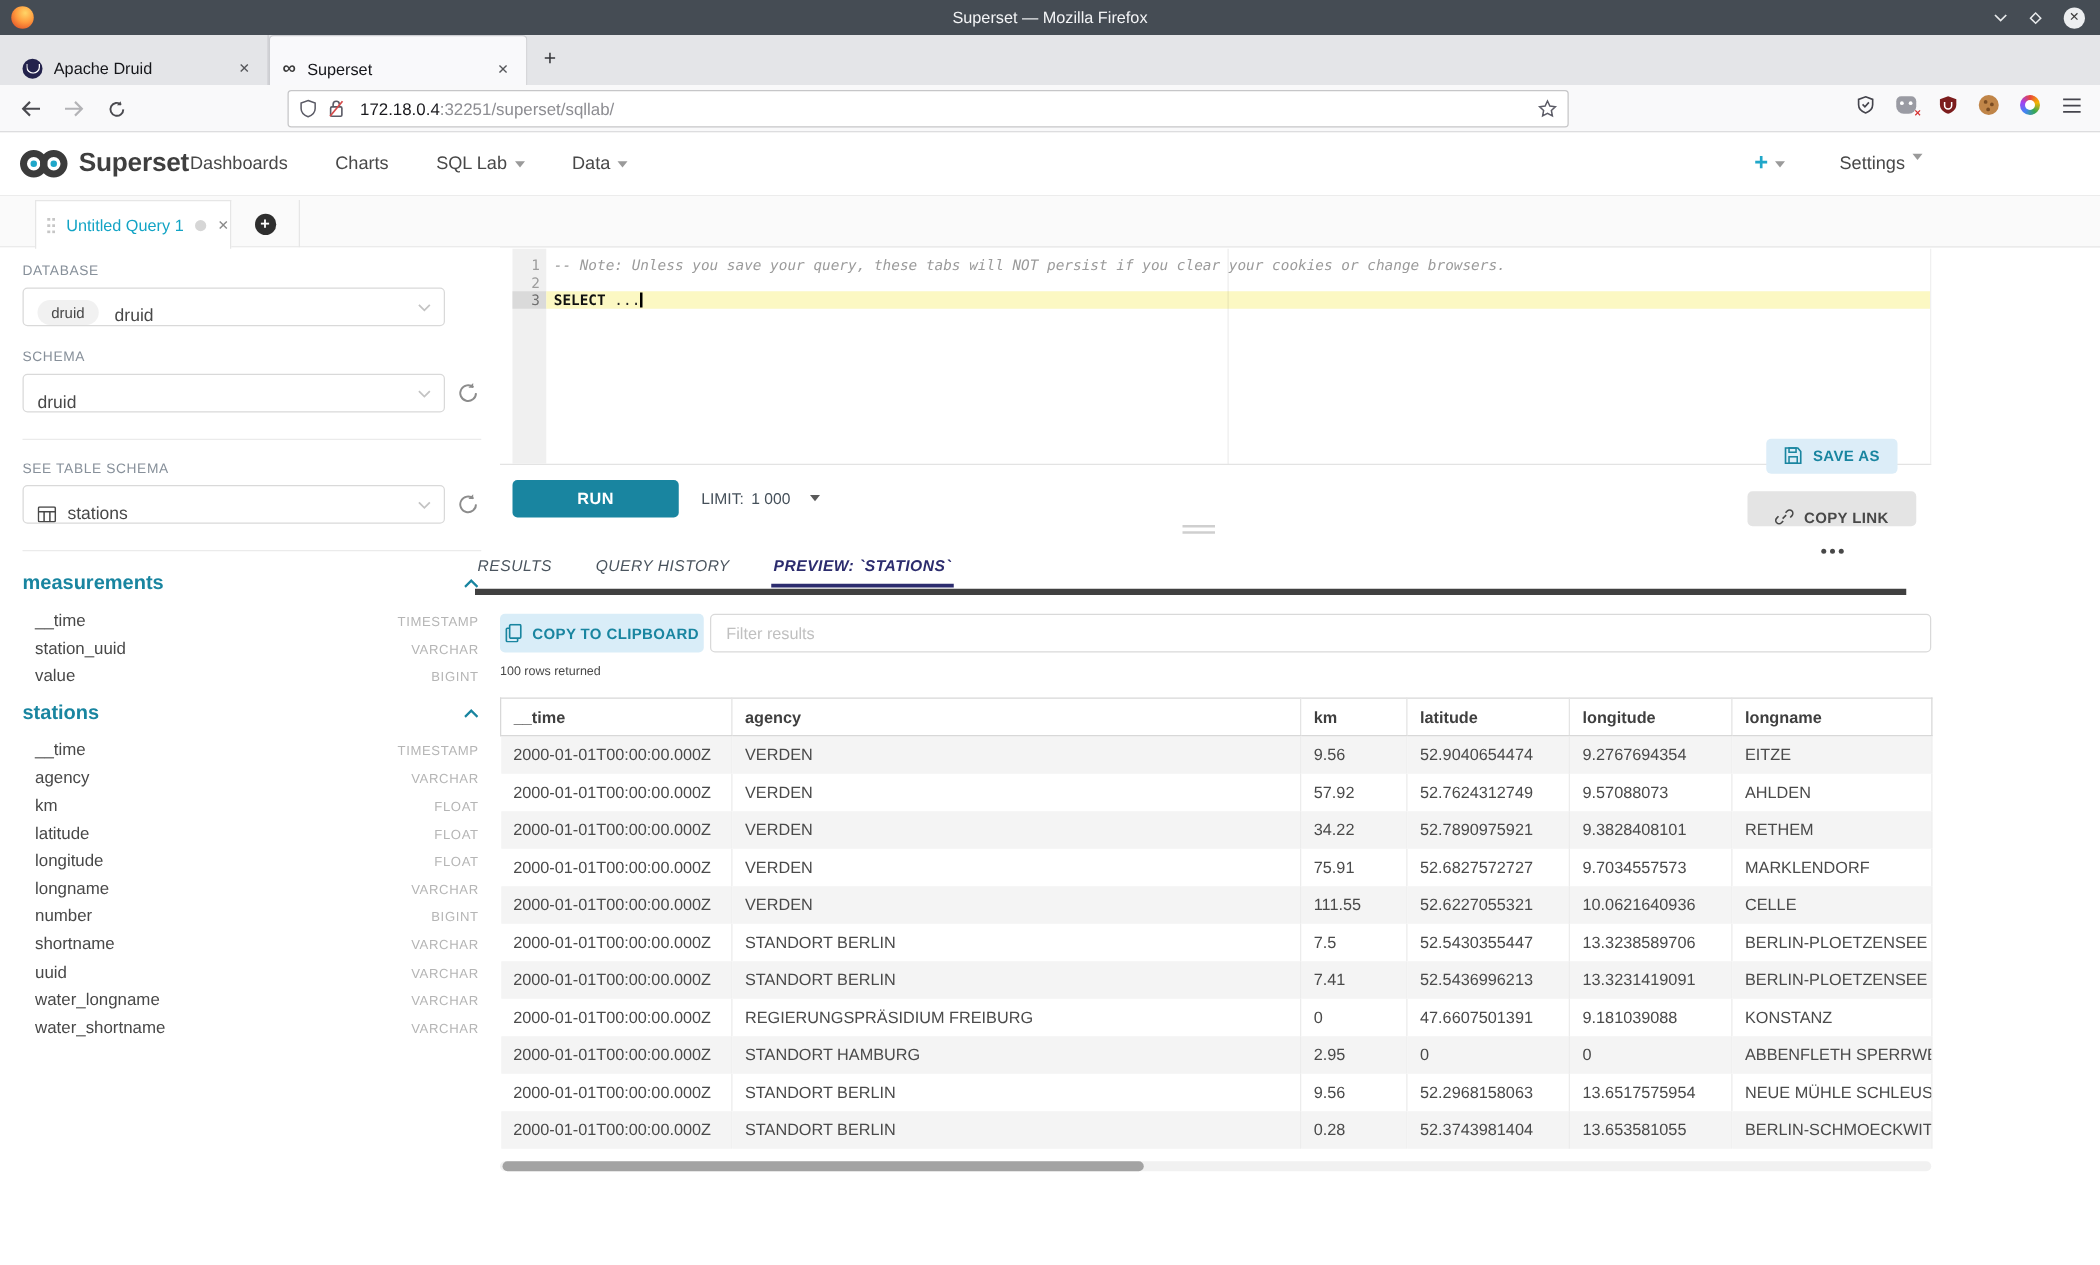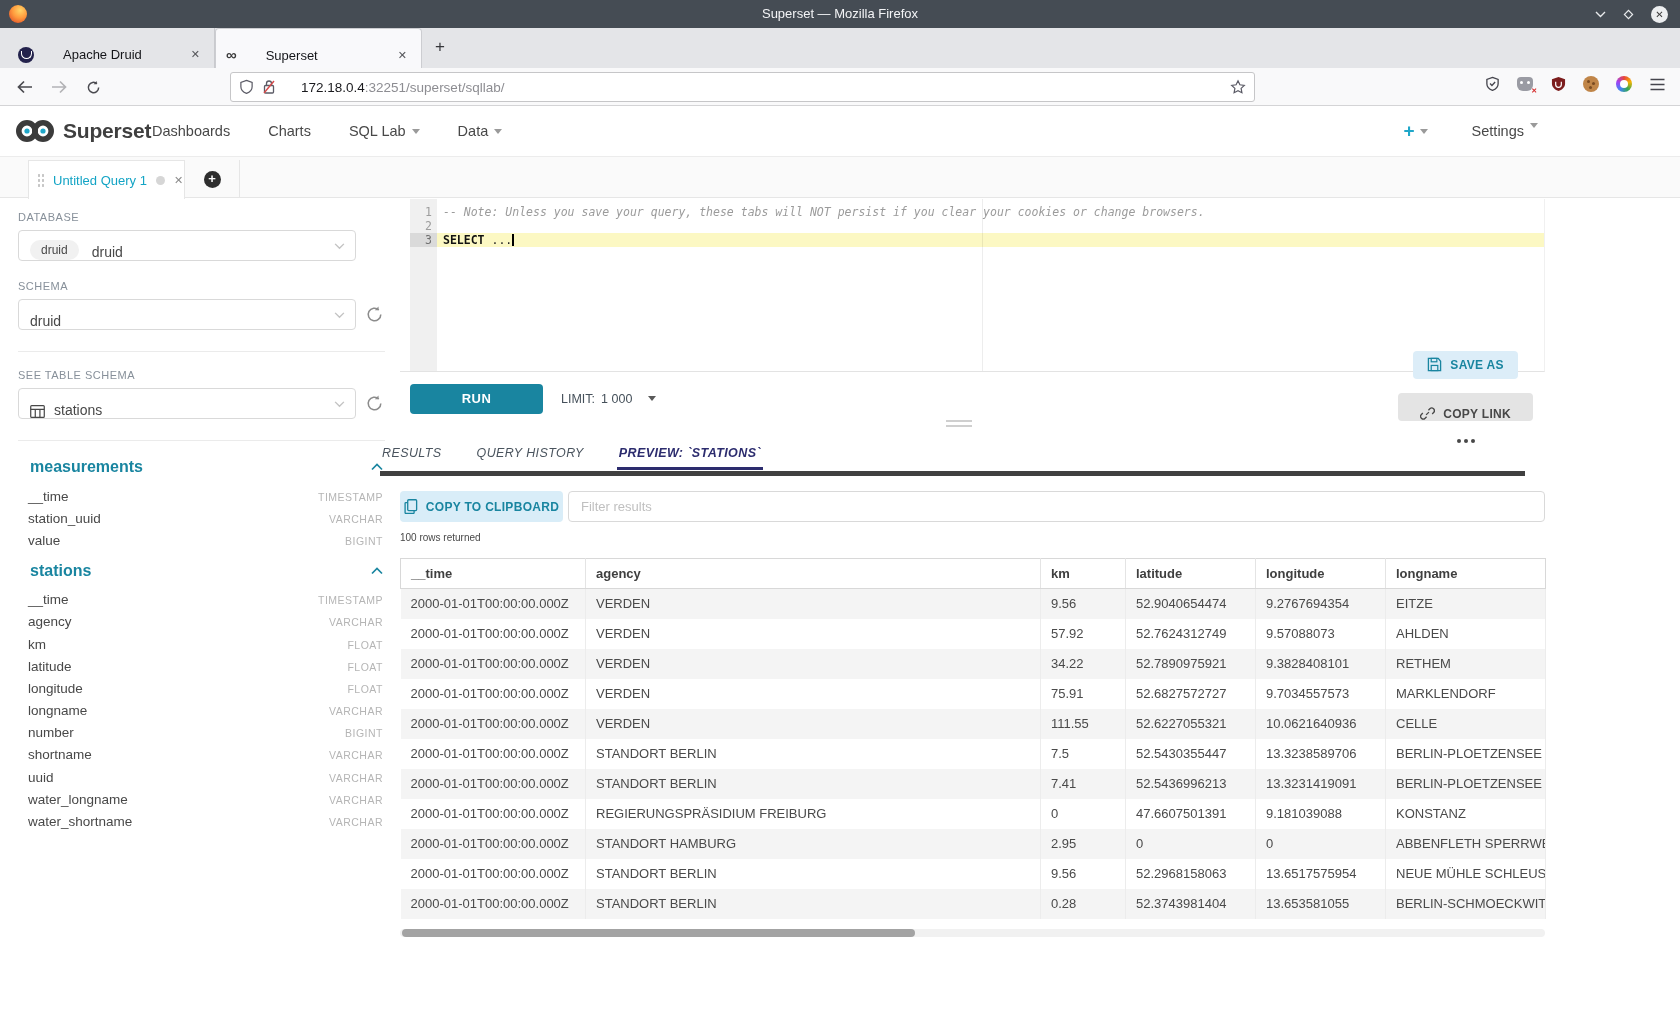--- a/index.html
+++ b/index.html
@@ -13,38 +13,38 @@
              background:radial-gradient(circle at 62% 30%, #ffd567 0%, #ff9a3d 45%, #e3562a 85%); }
   .win-title { position:absolute; left:0; right:0; top:0; height:28px; line-height:28px; text-align:center;
                color:#f3f4f6; font-size:13px; }
   .win-controls { position:absolute; right:12px; top:0; height:28px; display:flex; align-items:center; gap:17px; }
   .wc-close { width:17px; height:17px; border-radius:50%; background:#eceef0; display:flex; align-items:center;
               justify-content:center; font-size:10px; color:#3c3c3c; }
 
   
   .tabstrip { position:absolute; top:28px; left:0; width:100%; height:40px; background:#e4e5e8; }
   .btab { position:absolute; top:0; height:53px; width:207px; display:flex; align-items:center; padding:0 10px;
-          font-size:13px; color:#15161a;gap:20px; }
+          font-size:13px; color:#15161a; }
   .btab.inactive { left:8px; border-right:1px solid #c9cace; }
   .btab.active { left:215px; background:#f9f9fb; border-radius:4px 4px 0 0; border:1px solid #cccdd1; border-bottom:none; }
   .btab .bt-title { flex:1; margin-left:9px; white-space:nowrap; overflow:hidden; }
   .bt-close { color:#55565a; font-size:11px; padding:2px 4px; }
   .druid-favicon { width:16px; height:16px; border-radius:50%; background:#23224c; position:relative; flex:none; }
   .druid-favicon::after { content:""; position:absolute; left:3px; top:4px; width:9px; height:7px;
         border:1.6px solid #fff; border-top:none; border-radius:0 0 8px 8px; }
   .ss-favicon { font-weight:bold; color:#3a3a3a; font-size:15px; line-height:16px; flex:none; }
   .newtab-btn { position:absolute; left:428px; top:8px; width:24px; height:24px; text-align:center; line-height:22px;
                 font-size:17px; color:#35363a; }
 
   
   .btoolbar { position:absolute; top:68px; left:0; width:100%; height:38px; background:#f9f9fa; border-bottom:1px solid #d4d4d6; }
   .nav-btn { position:absolute; top:7px; width:26px; height:24px; display:flex; align-items:center; justify-content:center; }
   .urlbar { position:absolute; left:230px; top:4px; width:1025px; height:30px; background:#fff; border:1px solid #c6c6c8;
             border-radius:3px; display:flex; align-items:center; padding:0 8px; }
-  .url-text { margin-left:25px; font-size:13.5px; color:#1a1a1e; flex:1; }
+  .url-text { margin-left:12px; font-size:13.5px; color:#1a1a1e; flex:1; }
   .url-text .dim { color:#8d8d92; }
   .ext-icons { position:absolute; right:14px; top:7px; display:flex; align-items:center; gap:15px; }
   .ext { width:18px; height:18px; display:flex; align-items:center; justify-content:center; }
   .ico-cookie { width:16px; height:16px; border-radius:50%; background:#c08548; position:relative; }
   .ico-cookie::after { content:""; position:absolute; left:4px; top:4px; width:3px; height:3px; border-radius:50%;
         background:#7a4c22; box-shadow:5px 2px 0 #7a4c22, 2px 6px 0 #7a4c22; }
   .ico-color { width:16px; height:16px; border-radius:50%;
         background:conic-gradient(#e8453c,#f5b400,#34a853,#4285f4,#a142f4,#e8453c); position:relative; }
   .ico-color::after { content:""; position:absolute; inset:4px; border-radius:50%; background:#fff; }
   .ico-mask { width:16px; height:14px; border-radius:4px 4px 6px 6px; background:#9a9ba3; position:relative; }
@@ -84,21 +84,21 @@
   .sb-row { display:flex; align-items:center; gap:9px; }
   .sb-select { position:relative; flex:1; height:31px; border:1px solid #d9d9d9; border-radius:4px; background:#fff;
                display:flex; align-items:flex-end; padding:0 28px 0 11px; }
   .sb-pill { background:#f1f1f1; border-radius:11px; padding:3px 11px; font-size:12px; color:#484848; margin-right:13px; }
   .sb-val { font-size:14px; color:#484848; }
   .sb-chevron { position:absolute; right:10px; top:12px; }
   .sb-refresh { width:20px; height:20px; flex:none; }
   .sb-gap { height:19px; }
   .sb-divider { border-top:1px solid #ebebeb; margin:21px 0 17px; }
   .schema-head { display:flex; align-items:center; justify-content:space-between; margin:2px 2px 9px 0; }
-  .schema-name { color:#1985a0; font-size:16px; font-weight:bold;margin-left:12px; }
+  .schema-name { color:#1985a0; font-size:16px; font-weight:bold; }
   .col-list { margin-bottom:10px; }
   .col-row { display:flex; justify-content:space-between; align-items:baseline; padding:3.6px 2px 3.6px 10px; }
   .col-name { font-size:13.5px; color:#484848; }
   .col-type { font-size:10.5px; color:#b5b5b5; letter-spacing:0.5px; }
 
   
   .editor { position:absolute; left:400px; top:199px; width:1145px; height:173px; background:#fff;
             border-bottom:1px solid #e3e3e3; border-right:1px solid #f0f0f0;
             font-family:"DejaVu Sans Mono", monospace; font-size:11.5px; line-height:14px; }
   .gutter { position:absolute; left:10px; top:0; bottom:0; width:27px; background:#f0f0f0; color:#9d9d9d;

